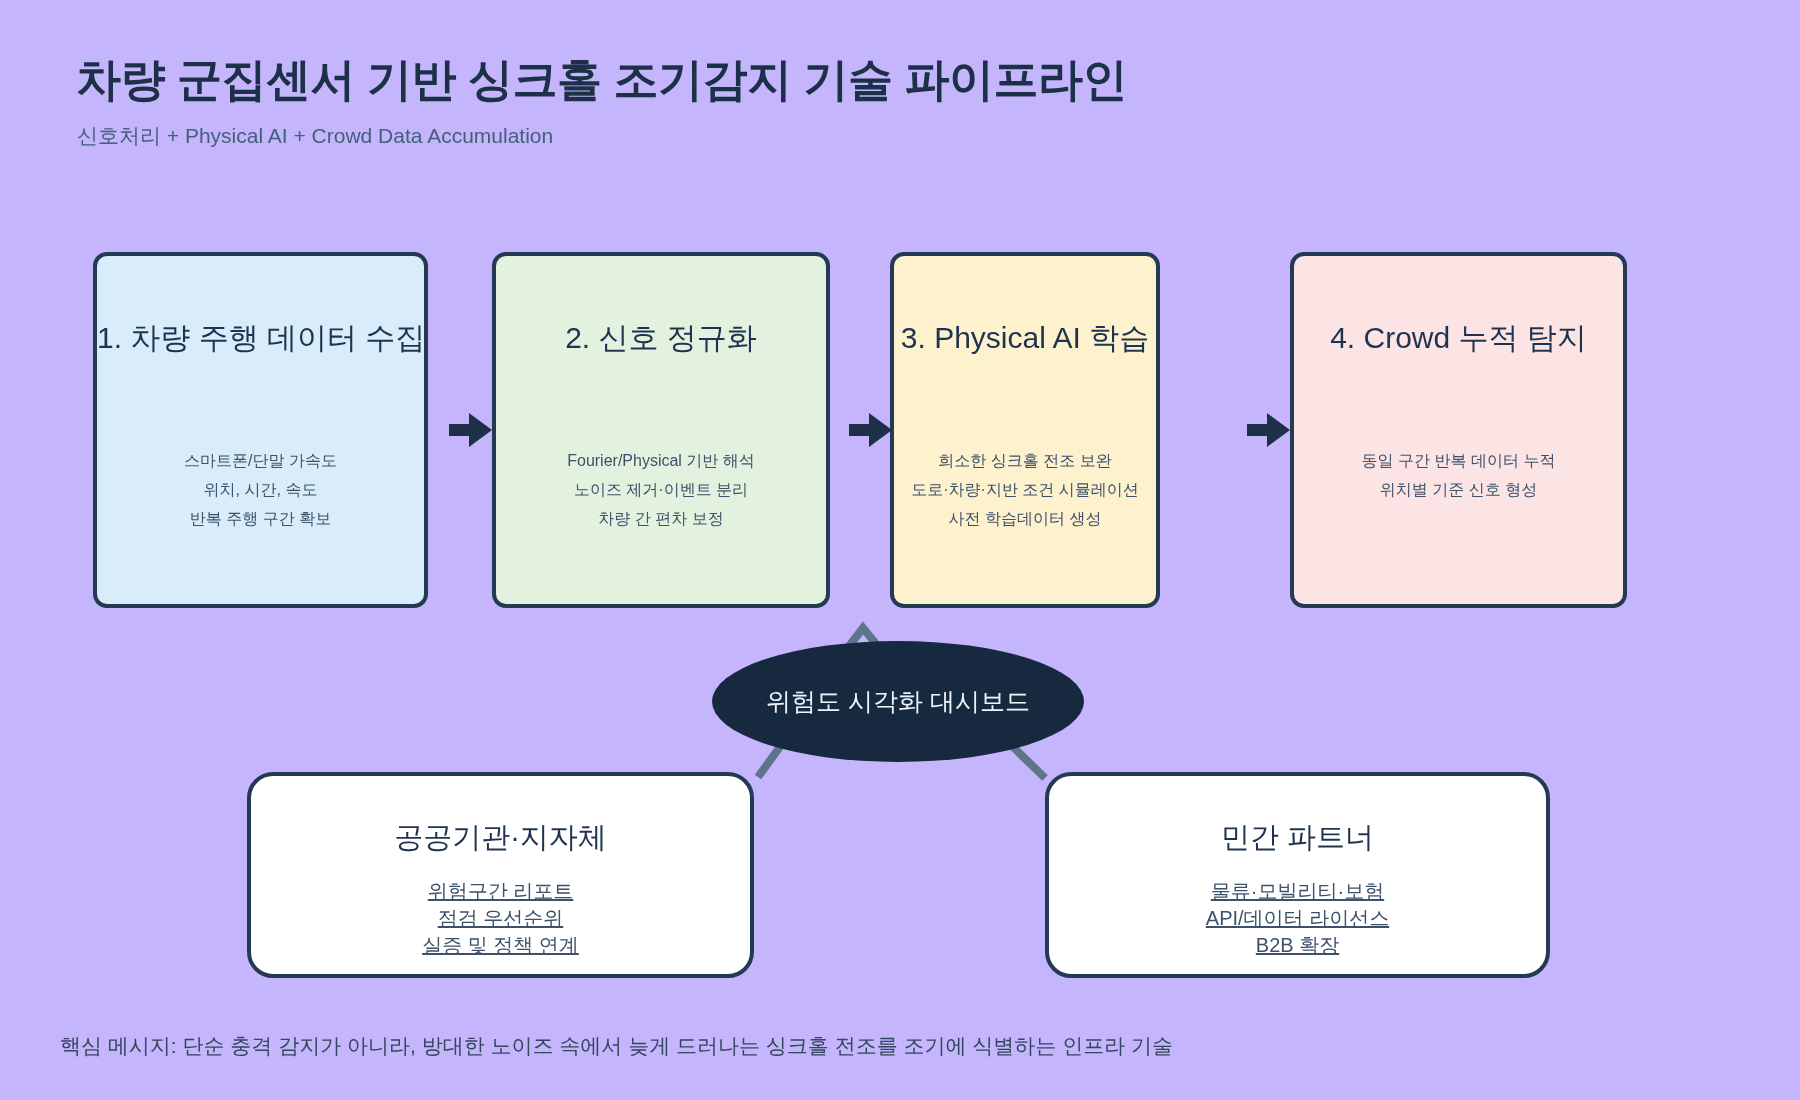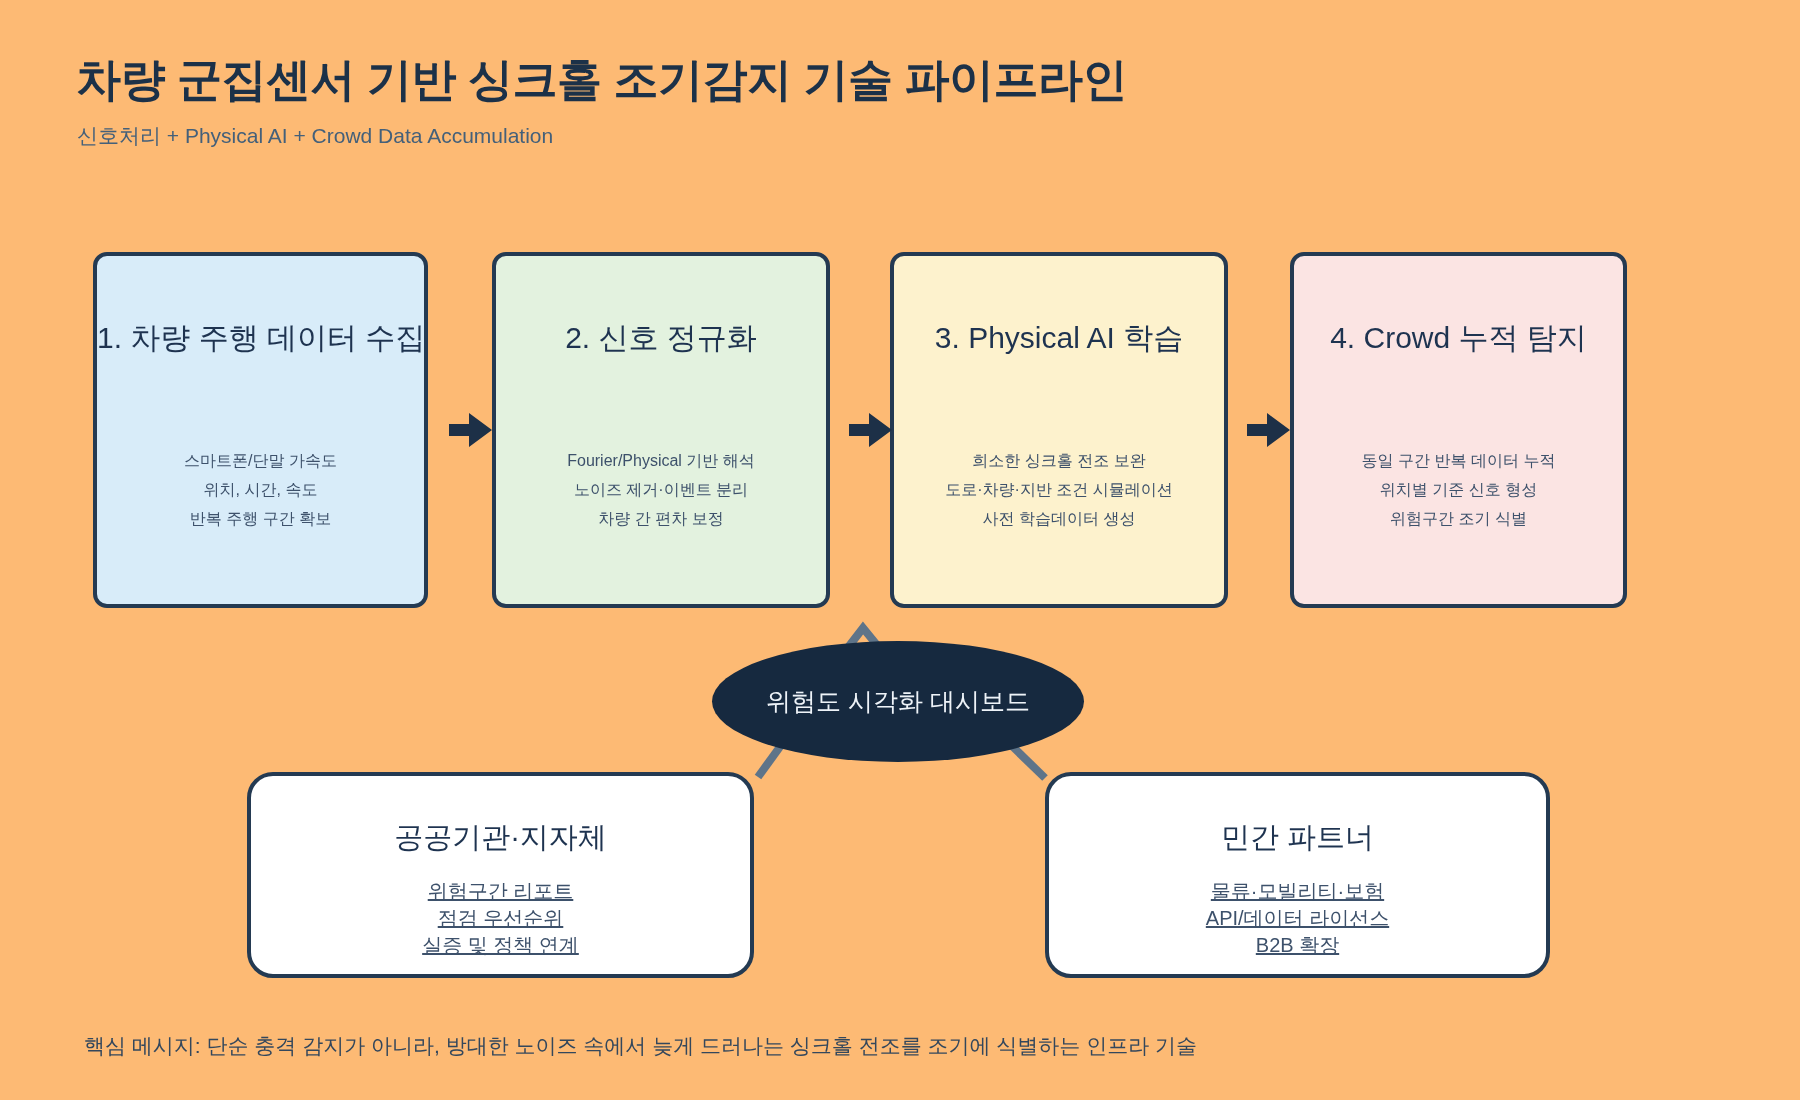--- a/index.html
+++ b/index.html
@@ -4,21 +4,21 @@
 <style>
   html,body{margin:0;padding:0;}
   body{
     background:#eff3f8;
     font-family:"Liberation Sans","DejaVu Sans",sans-serif;
   }
   .canvas{
     position:relative;
     width:1800px;
     height:1100px;
-    background:#fdba74;
+    background:#c4b5fd;
     overflow:hidden;
   }
   .page-title{
     position:absolute;
     left:76px; top:50px;
     font-size:45px;
     font-weight:700;
     color:#1c3148;
     letter-spacing:-0.5px;
     white-space:nowrap;
@@ -35,21 +35,21 @@
   .pbox{
     position:absolute;
     top:252px;
     height:356px;
     border:4px solid #243a52;
     border-radius:14px;
     box-sizing:border-box;
   }
   .step0{left:93px;  width:335px; background:#d8ecf9;}
   .step1{left:492px; width:338px; background:#e3f2df;}
-  .step2{left:890px; width:338px; background:#fdf2cd;padding-left:40px;}
+  .step2{left:890px; width:270px; background:#fdf2cd;padding-left:40px;}
   .step3{left:1290px;width:337px; background:#fbe4e3;}
   .pbox-title{
     position:absolute;
     top:62px; left:0; right:0;
     text-align:center;
     font-size:30px;
     color:#1e3350;
     white-space:nowrap;
   }
   .pbox-body{
@@ -109,21 +109,21 @@
     position:absolute;
     top:102px; left:0; right:0;
     text-align:center;
     font-size:20px;
     line-height:27px;
     color:#3d516b;
     text-decoration:underline;
   }
   .footer-note{
     position:absolute;
-    left:84px; top:1032px;
+    left:60px; top:1032px;
     font-size:21px;
     color:#33475c;
     white-space:nowrap;
   }
   .connector-overlay{
     position:absolute;
     left:0; top:0;
     width:1800px; height:1100px;
     pointer-events:none;
   }
@@ -161,21 +161,20 @@
       <div>도로·차량·지반 조건 시뮬레이션</div>
       <div>사전 학습데이터 생성</div>
     </div>
   </div>
 
   <div class="pbox step3">
     <div class="pbox-title">4. Crowd 누적 탐지</div>
     <div class="pbox-body">
       <div>동일 구간 반복 데이터 누적</div>
       <div>위치별 기준 신호 형성</div>
-      <div>위험구간 조기 식별</div>
     </div>
   </div>
 
   <svg class="flow-arrow fa0" viewBox="0 0 43 40">
     <path d="M0 14 h20 v-11 l23 17 -23 17 v-11 h-20 z" fill="#1d3047"></path>
   </svg>
   <svg class="flow-arrow fa1" viewBox="0 0 43 40">
     <path d="M0 14 h20 v-11 l23 17 -23 17 v-11 h-20 z" fill="#1d3047"></path>
   </svg>
   <svg class="flow-arrow fa2" viewBox="0 0 43 40">

